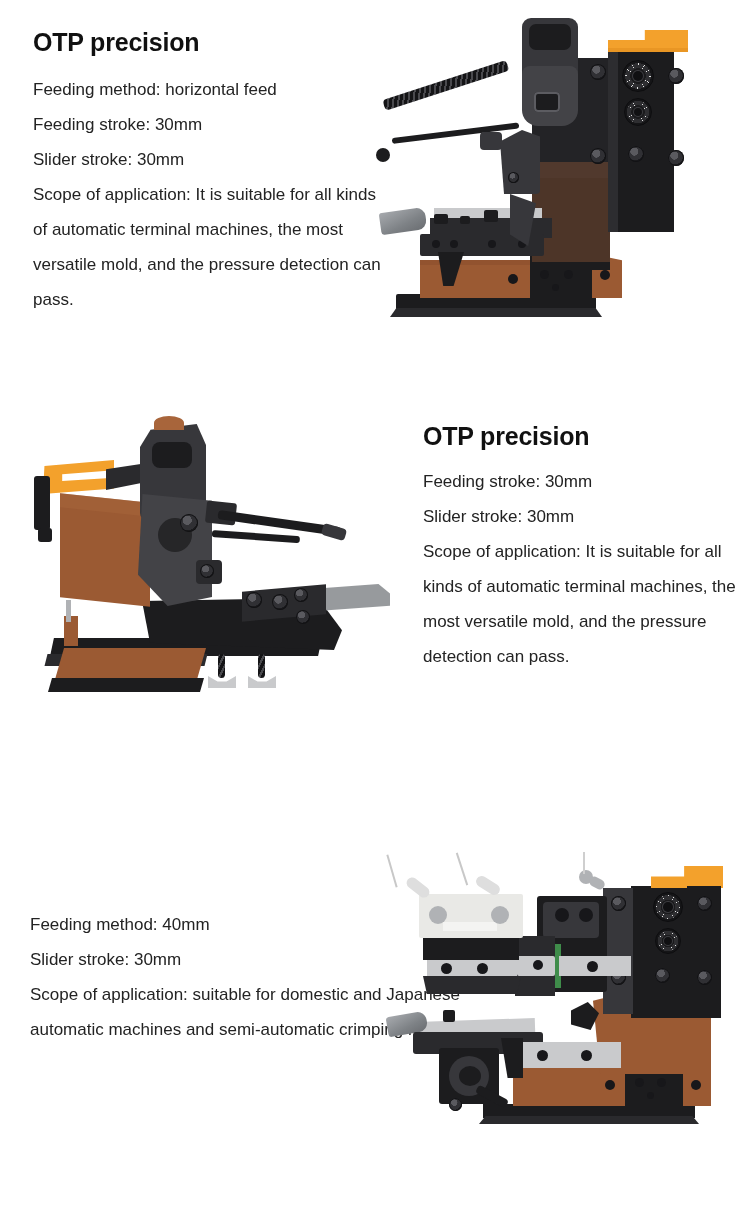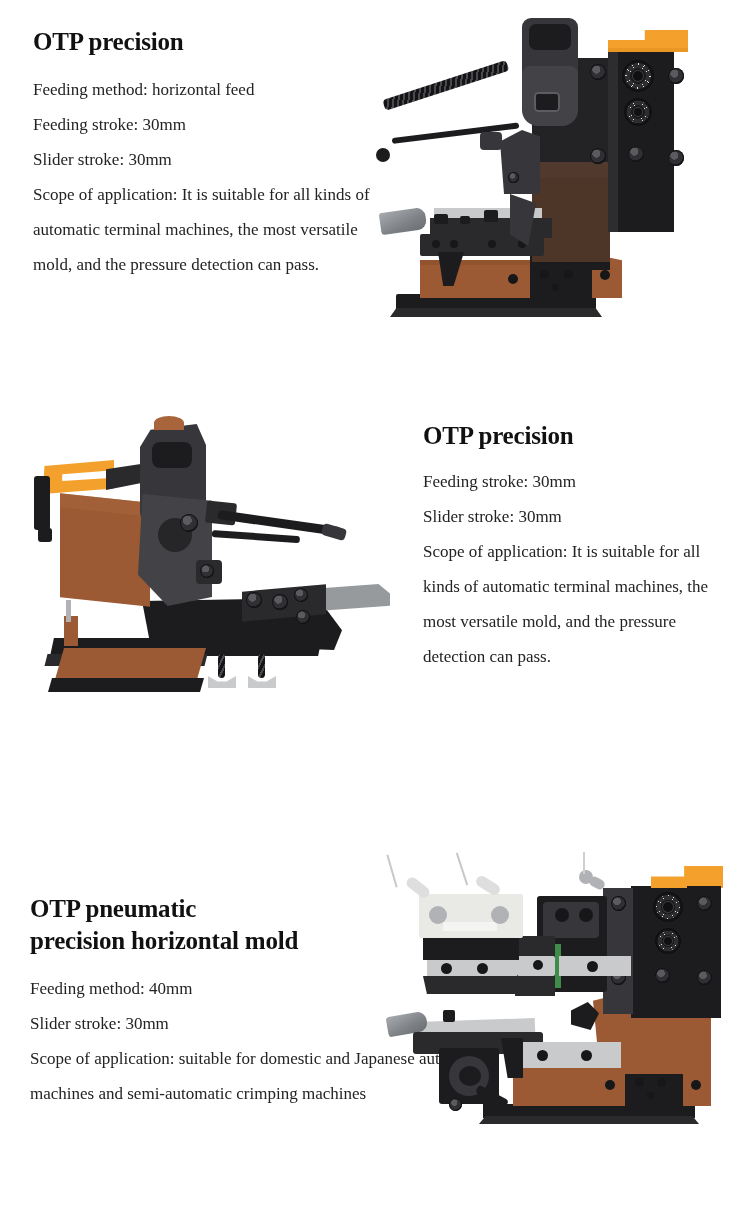--- a/index.html
+++ b/index.html
@@ -6,21 +6,21 @@
   * { box-sizing: border-box; margin: 0; padding: 0; }
   html, body {
     width: 750px; height: 1206px;
     background: #ffffff;
     font-family: "Liberation Sans", sans-serif;
     overflow: hidden;
   }
   .page { position: relative; width: 750px; height: 1206px; background: #fff; }
 
   
-  .block { position: absolute; font-family: Liberation Serif, serif; }
+  .block { position: absolute; }
   .heading {
     font-size: 25px; font-weight: bold; color: #111;
     line-height: 32px; letter-spacing: -0.2px;
   }
   .spec-list { margin-top: 14px; }
   .spec-line {
     font-size: 17px; color: #232323; line-height: 35px;
     white-space: nowrap;
   }
   .spec-wrap { white-space: normal; }
@@ -219,24 +219,20 @@
       <div class="p spring" style="left:196px; top:252px; width:7px; height:24px;"></div>
       <div class="p sil" style="left:186px; top:274px; width:28px; height:12px; clip-path: polygon(0 0,34% 46%,66% 46%,100% 0,100% 100%,0 100%);"></div>
       <div class="p spring" style="left:236px; top:252px; width:7px; height:24px;"></div>
       <div class="p sil" style="left:226px; top:274px; width:28px; height:12px; clip-path: polygon(0 0,34% 46%,66% 46%,100% 0,100% 100%,0 100%);"></div>
       <div class="p cop" style="left:42px; top:214px; width:14px; height:30px;"></div>
       <div class="p sil2" style="left:44px; top:198px; width:5px; height:22px;"></div>
     </div>
   </div>
 
   <div class="block" id="block3">
-    <div class="heading">
-      <div>OTP pneumatic</div>
-      <div>precision horizontal mold</div>
-    </div>
     <div class="spec-list">
       <div class="spec-line">Feeding method: 40mm</div>
       <div class="spec-line">Slider stroke: 30mm</div>
       <div class="spec-line spec-wrap">Scope of application: suitable for domestic and Japanese automatic machines and semi-automatic crimping machines</div>
     </div>
   </div>
 
   <div class="block" id="block2">
     <div class="heading">
       <div>OTP precision</div>

